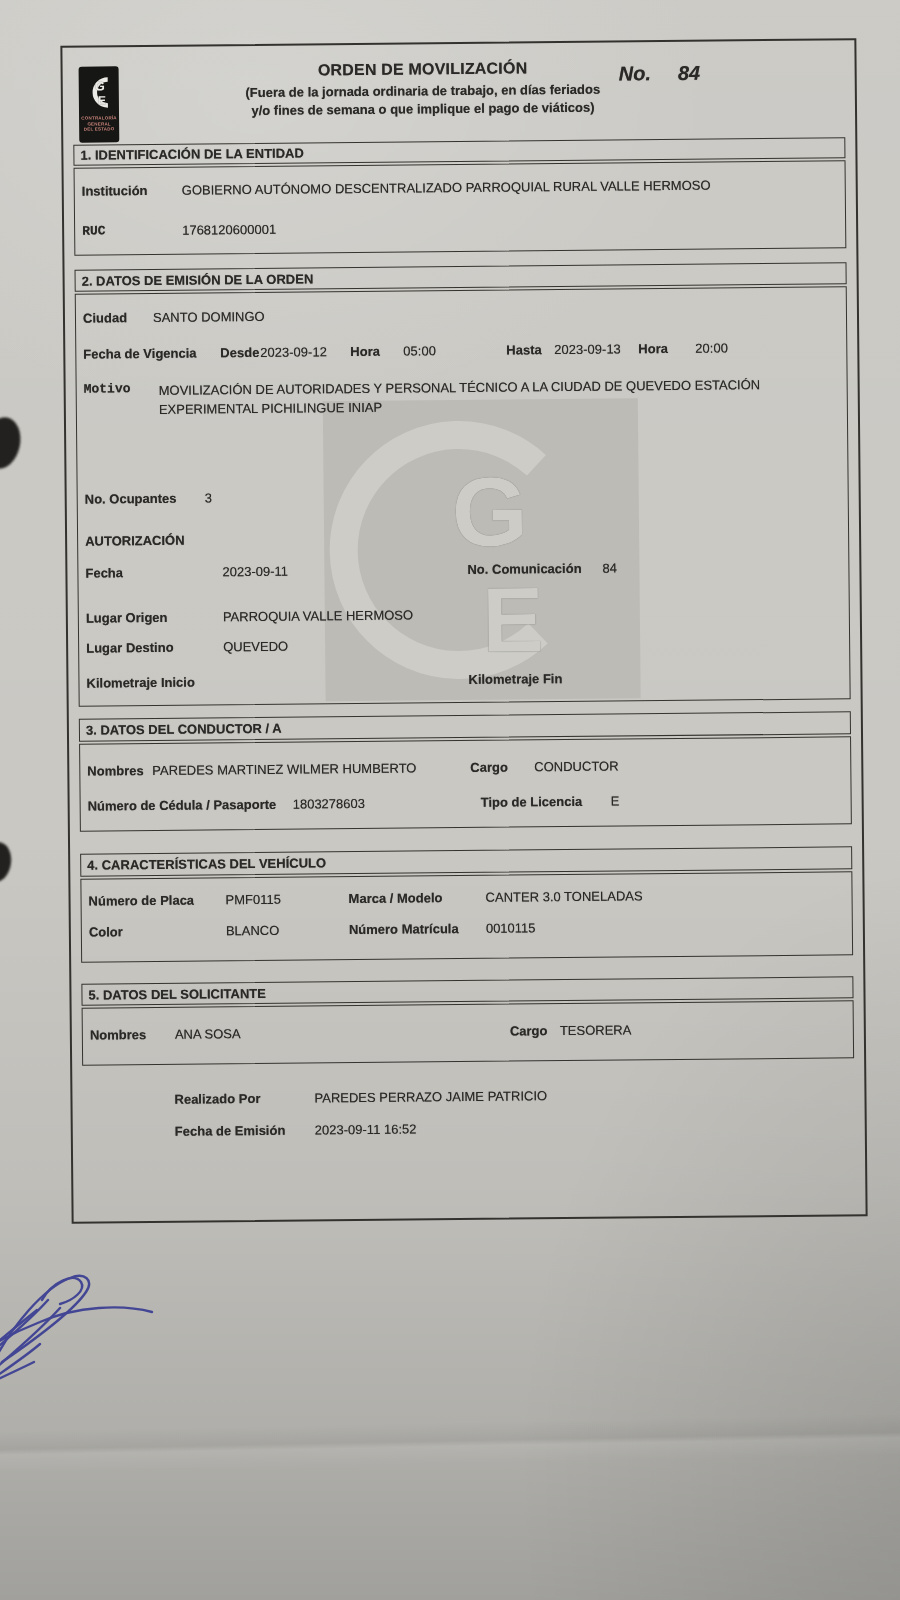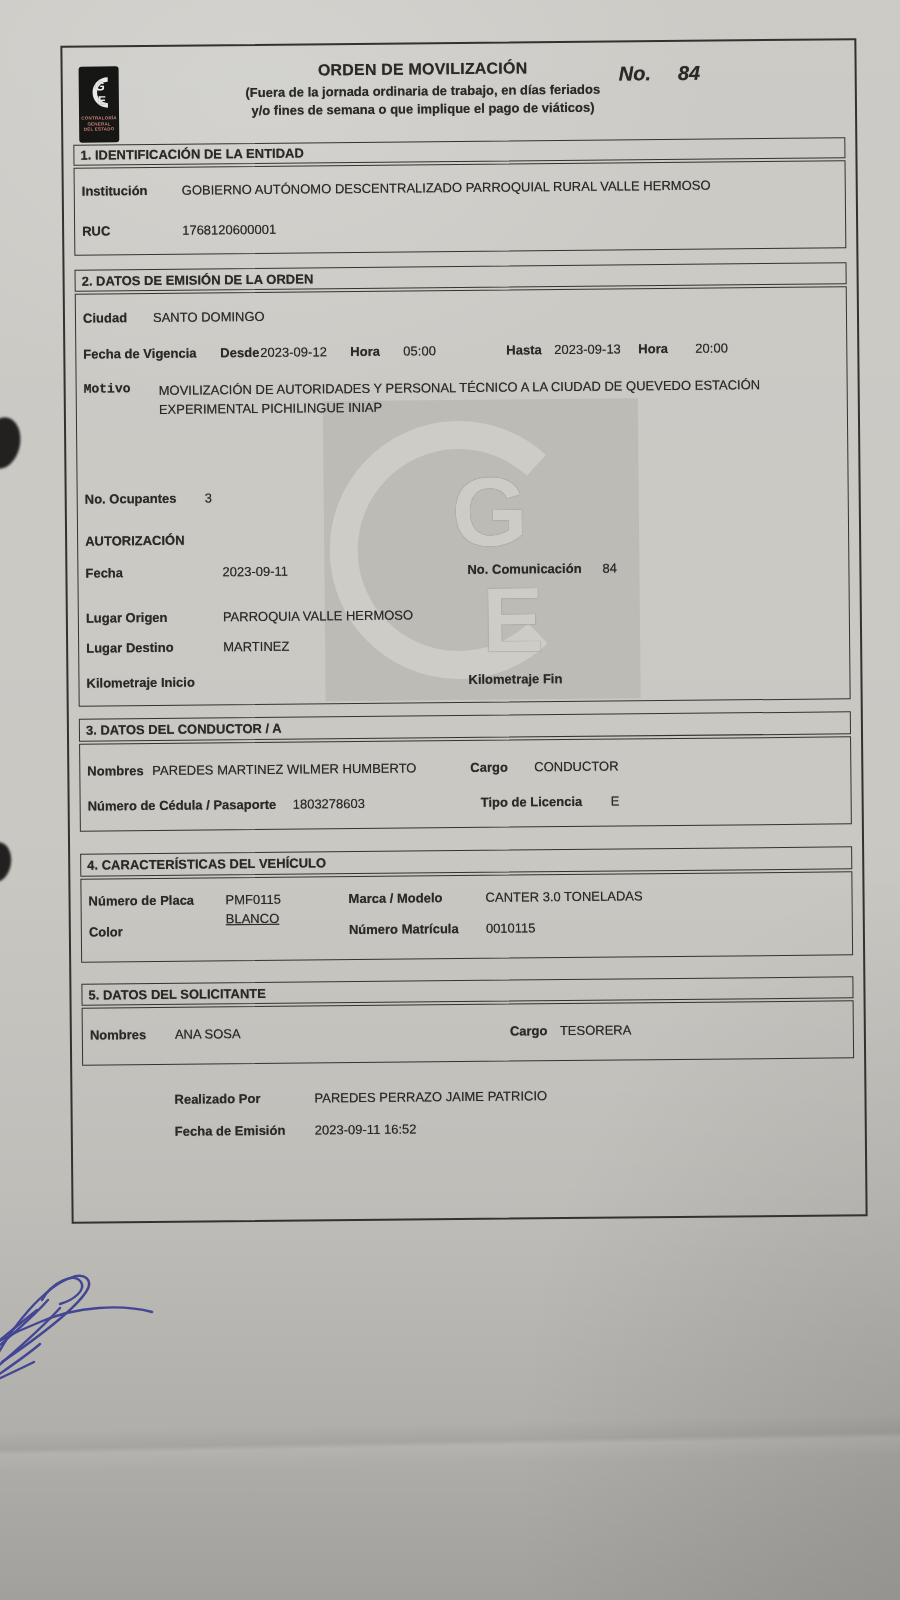--- a/index.html
+++ b/index.html
@@ -40,21 +40,21 @@
   .sec-body span{position:absolute;font-size:13px;white-space:nowrap;}
   .lbl{font-weight:bold;}
 
   .h1{top:97px;height:21px;}   .b1{top:120px;height:88px;}
   .h2{top:222px;height:22px;}  .b2{top:246px;height:413px;}
   .h3{top:671px;height:23px;}  .b3{top:696px;height:88px;}
   .h4{top:806px;height:23px;}  .b4{top:831px;height:84px;}
   .h5{top:936px;height:22px;}  .b5{top:960px;height:58px;}
 
   .s1-inst-l{left:7px;top:15px;}   .s1-inst-v{left:107px;top:15px;}
-  .s1-ruc-l{left:7px;top:55px;}    .s1-ruc-v{left:107px;top:55px;}
+  .s1-ruc-l{left:7px;top:55px;font-family:Liberation Mono, monospace;}    .s1-ruc-v{left:107px;top:55px;}
 
   .s2-ciudad-l{left:7px;top:16px;} .s2-ciudad-v{left:77px;top:16px;}
   .s2-vig-l{left:7px;top:52px;}    .s2-desde-l{left:144px;top:52px;} .s2-desde-v{left:184px;top:52px;}
   .s2-hora1-l{left:274px;top:52px;}.s2-hora1-v{left:327px;top:52px;}
   .s2-hasta-l{left:430px;top:52px;}.s2-hasta-v{left:478px;top:52px;}
   .s2-hora2-l{left:562px;top:52px;}.s2-hora2-v{left:619px;top:52px;}
   .s2-motivo-l{left:7px;top:87px;font-family:Liberation Mono, monospace;} .s2-motivo-v{left:82px;top:87px;width:644px;white-space:normal!important;line-height:19px;}
   .s2-ocup-l{left:7px;top:197px;}  .s2-ocup-v{left:127px;top:197px;}
   .s2-aut-l{left:7px;top:239px;}
   .s2-fecha-l{left:7px;top:271px;} .s2-fecha-v{left:144px;top:271px;}
@@ -63,21 +63,21 @@
   .s2-dest-l{left:7px;top:346px;}  .s2-dest-v{left:144px;top:346px;}
   .s2-km1-l{left:7px;top:381px;}   .s2-km2-l{left:389px;top:381px;}
 
   .s3-nom-l{left:7px;top:19px;}    .s3-nom-v{left:72px;top:19px;}
   .s3-cargo-l{left:390px;top:19px;}.s3-cargo-v{left:454px;top:19px;}
   .s3-ced-l{left:7px;top:54px;}    .s3-ced-v{left:212px;top:54px;}
   .s3-lic-l{left:400px;top:54px;}  .s3-lic-v{left:530px;top:54px;}
 
   .s4-placa-l{left:7px;top:14px;}  .s4-placa-v{left:144px;top:14px;}
   .s4-marca-l{left:267px;top:14px;}.s4-marca-v{left:404px;top:14px;}
-  .s4-color-l{left:7px;top:45px;}  .s4-color-v{left:144px;top:33px;text-decoration:underline;}
+  .s4-color-l{left:7px;top:45px;}  .s4-color-v{left:144px;top:45px;}
   .s4-matr-l{left:267px;top:45px;} .s4-matr-v{left:404px;top:45px;}
 
   .s5-nom-l{left:7px;top:19px;}    .s5-nom-v{left:92px;top:19px;text-align:right;}
   .s5-cargo-l{left:427px;top:19px;}.s5-cargo-v{left:477px;top:19px;}
 
   .foot-row span{position:absolute;font-size:13px;white-space:nowrap;}
   .f-real-l{left:102px;top:1045px;font-weight:bold;}
   .f-real-v{left:242px;top:1045px;}
   .f-emi-l{left:102px;top:1077px;font-weight:bold;}
   .f-emi-v{left:242px;top:1077px;}
@@ -159,21 +159,21 @@
       <span class="lbl s2-aut-l">AUTORIZACIÓN</span>
 
       <span class="lbl s2-fecha-l">Fecha</span>
       <span class="s2-fecha-v">2023-09-11</span>
       <span class="lbl s2-com-l">No. Comunicación</span>
       <span class="s2-com-v">84</span>
 
       <span class="lbl s2-orig-l">Lugar Origen</span>
       <span class="s2-orig-v">PARROQUIA VALLE HERMOSO</span>
       <span class="lbl s2-dest-l">Lugar Destino</span>
-      <span class="s2-dest-v">MARTINEZ</span>
+      <span class="s2-dest-v">QUEVEDO</span>
 
       <span class="lbl s2-km1-l">Kilometraje Inicio</span>
       <span class="lbl s2-km2-l">Kilometraje Fin</span>
     </div>
 
     <div class="sec-head h3">3. DATOS DEL CONDUCTOR / A</div>
     <div class="sec-body b3">
       <span class="lbl s3-nom-l">Nombres</span>
       <span class="s3-nom-v">PAREDES MARTINEZ WILMER HUMBERTO</span>
       <span class="lbl s3-cargo-l">Cargo</span>

